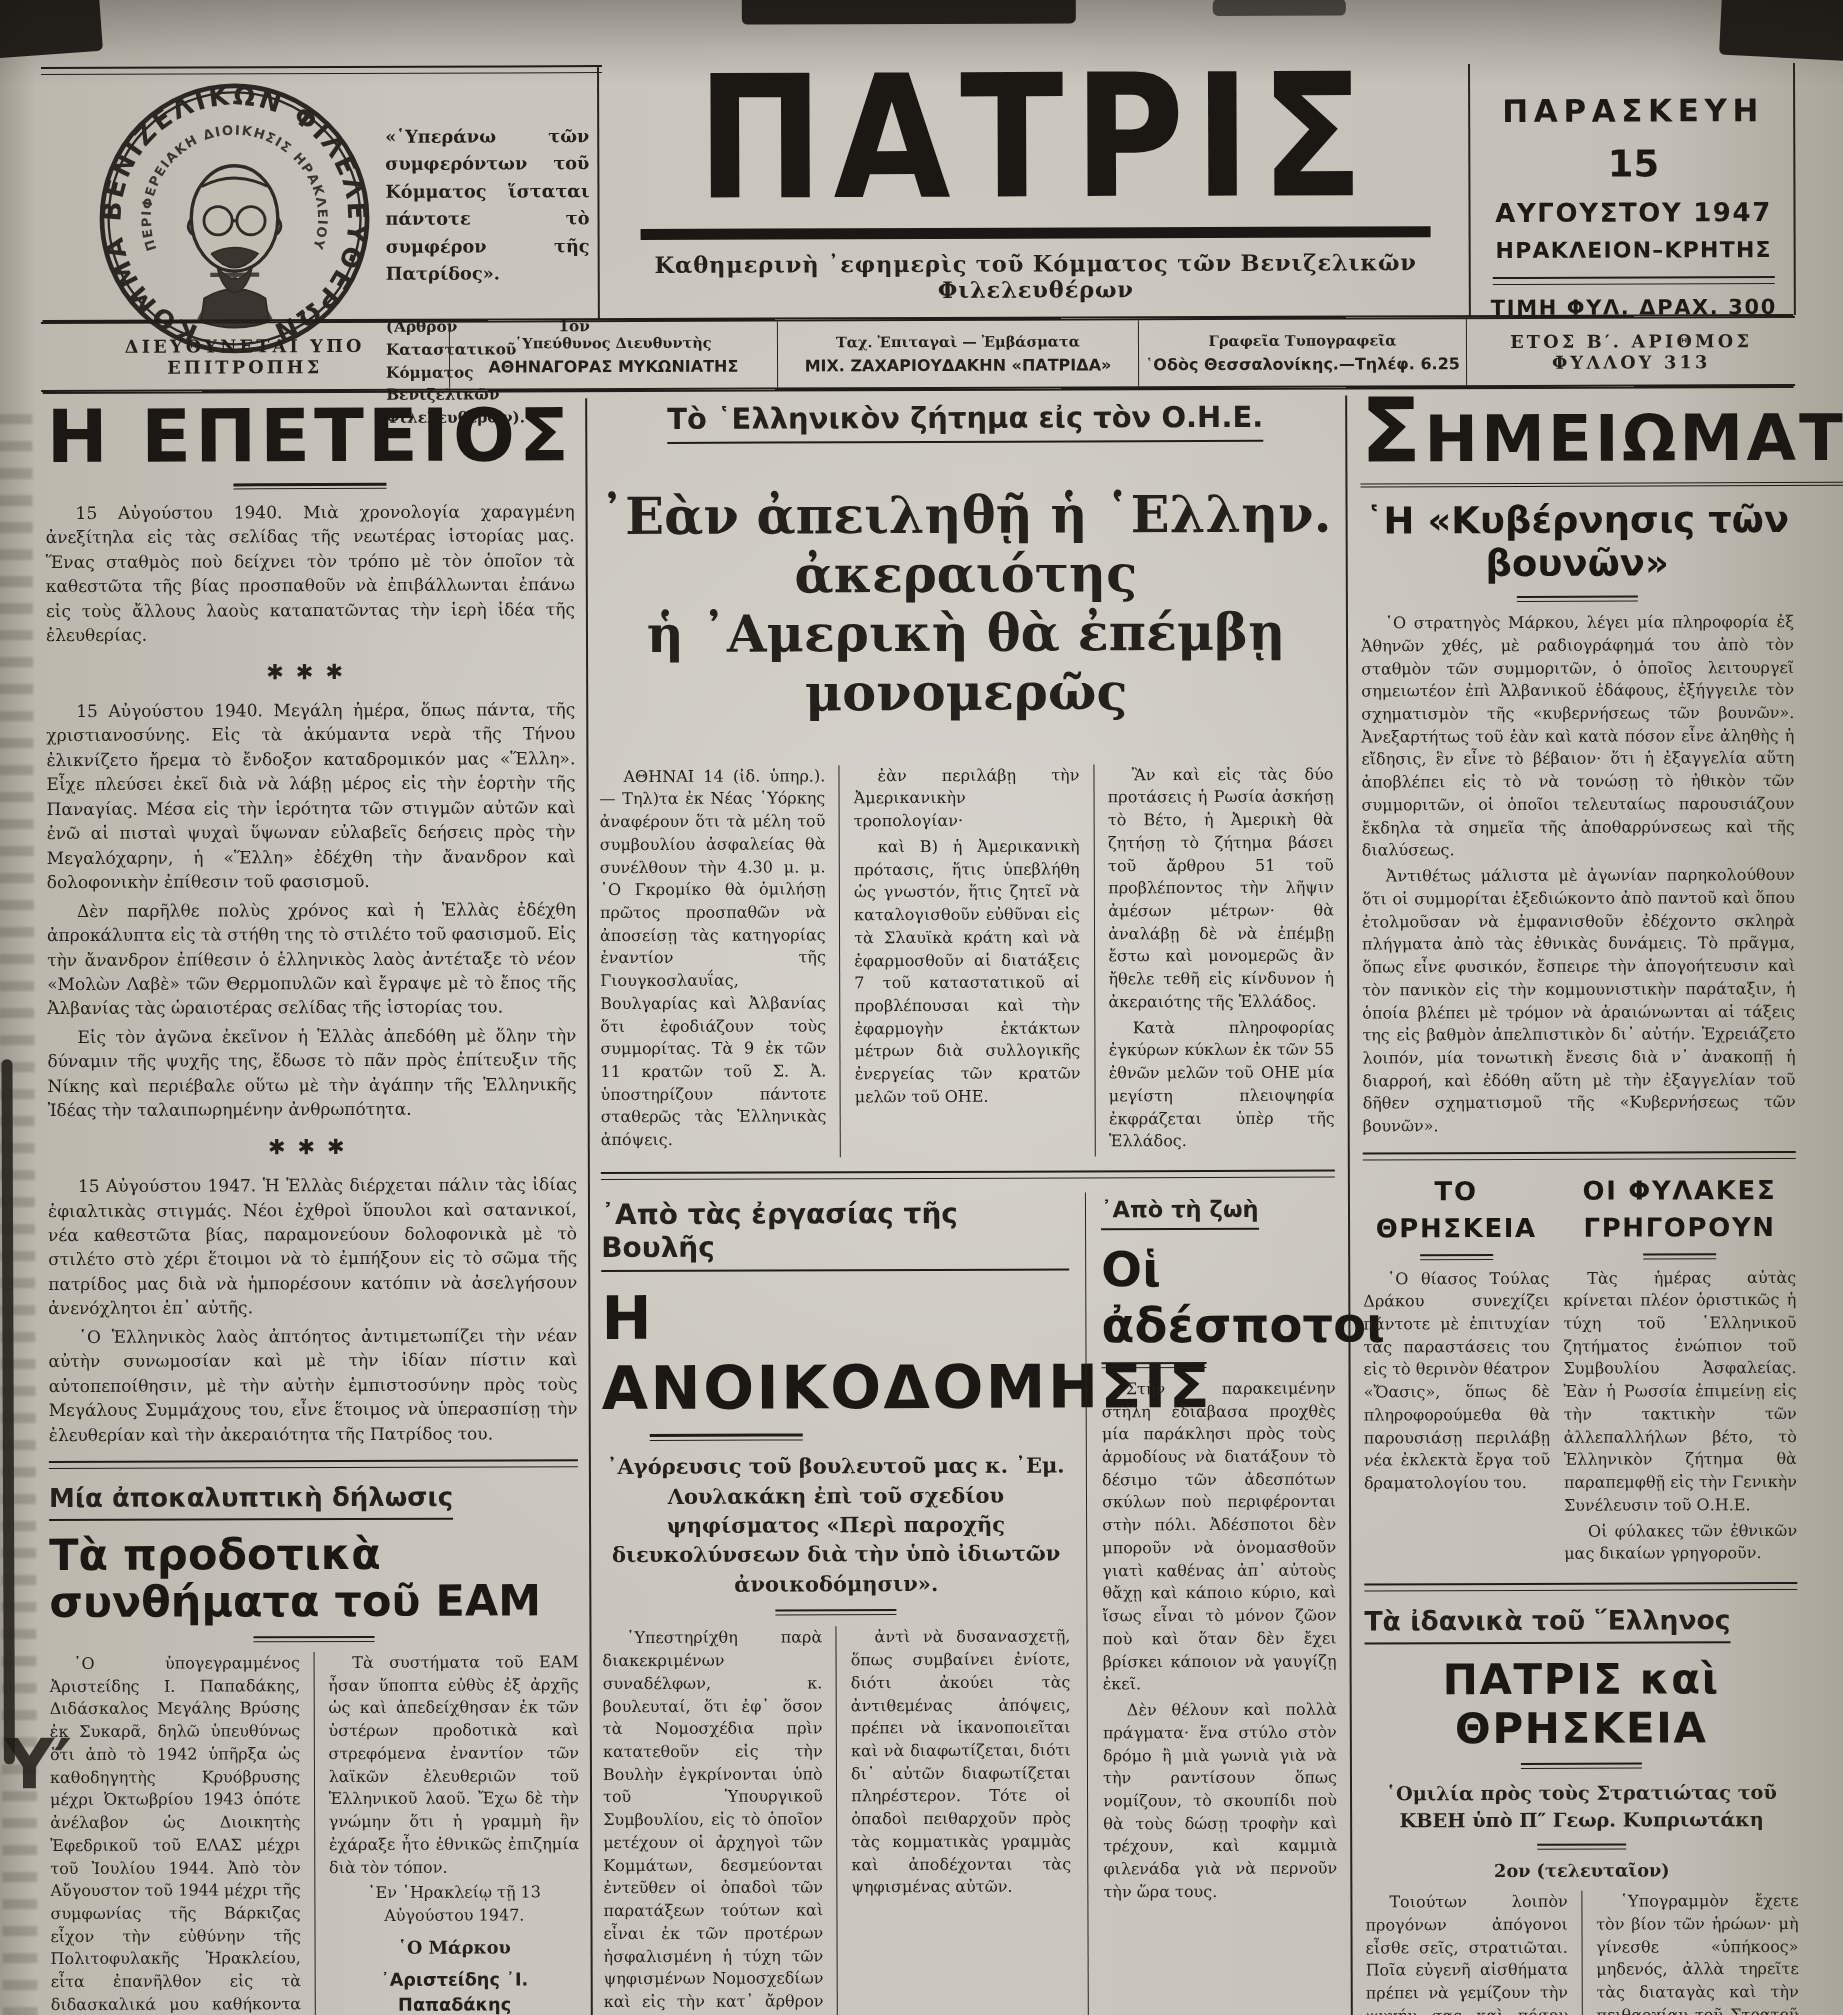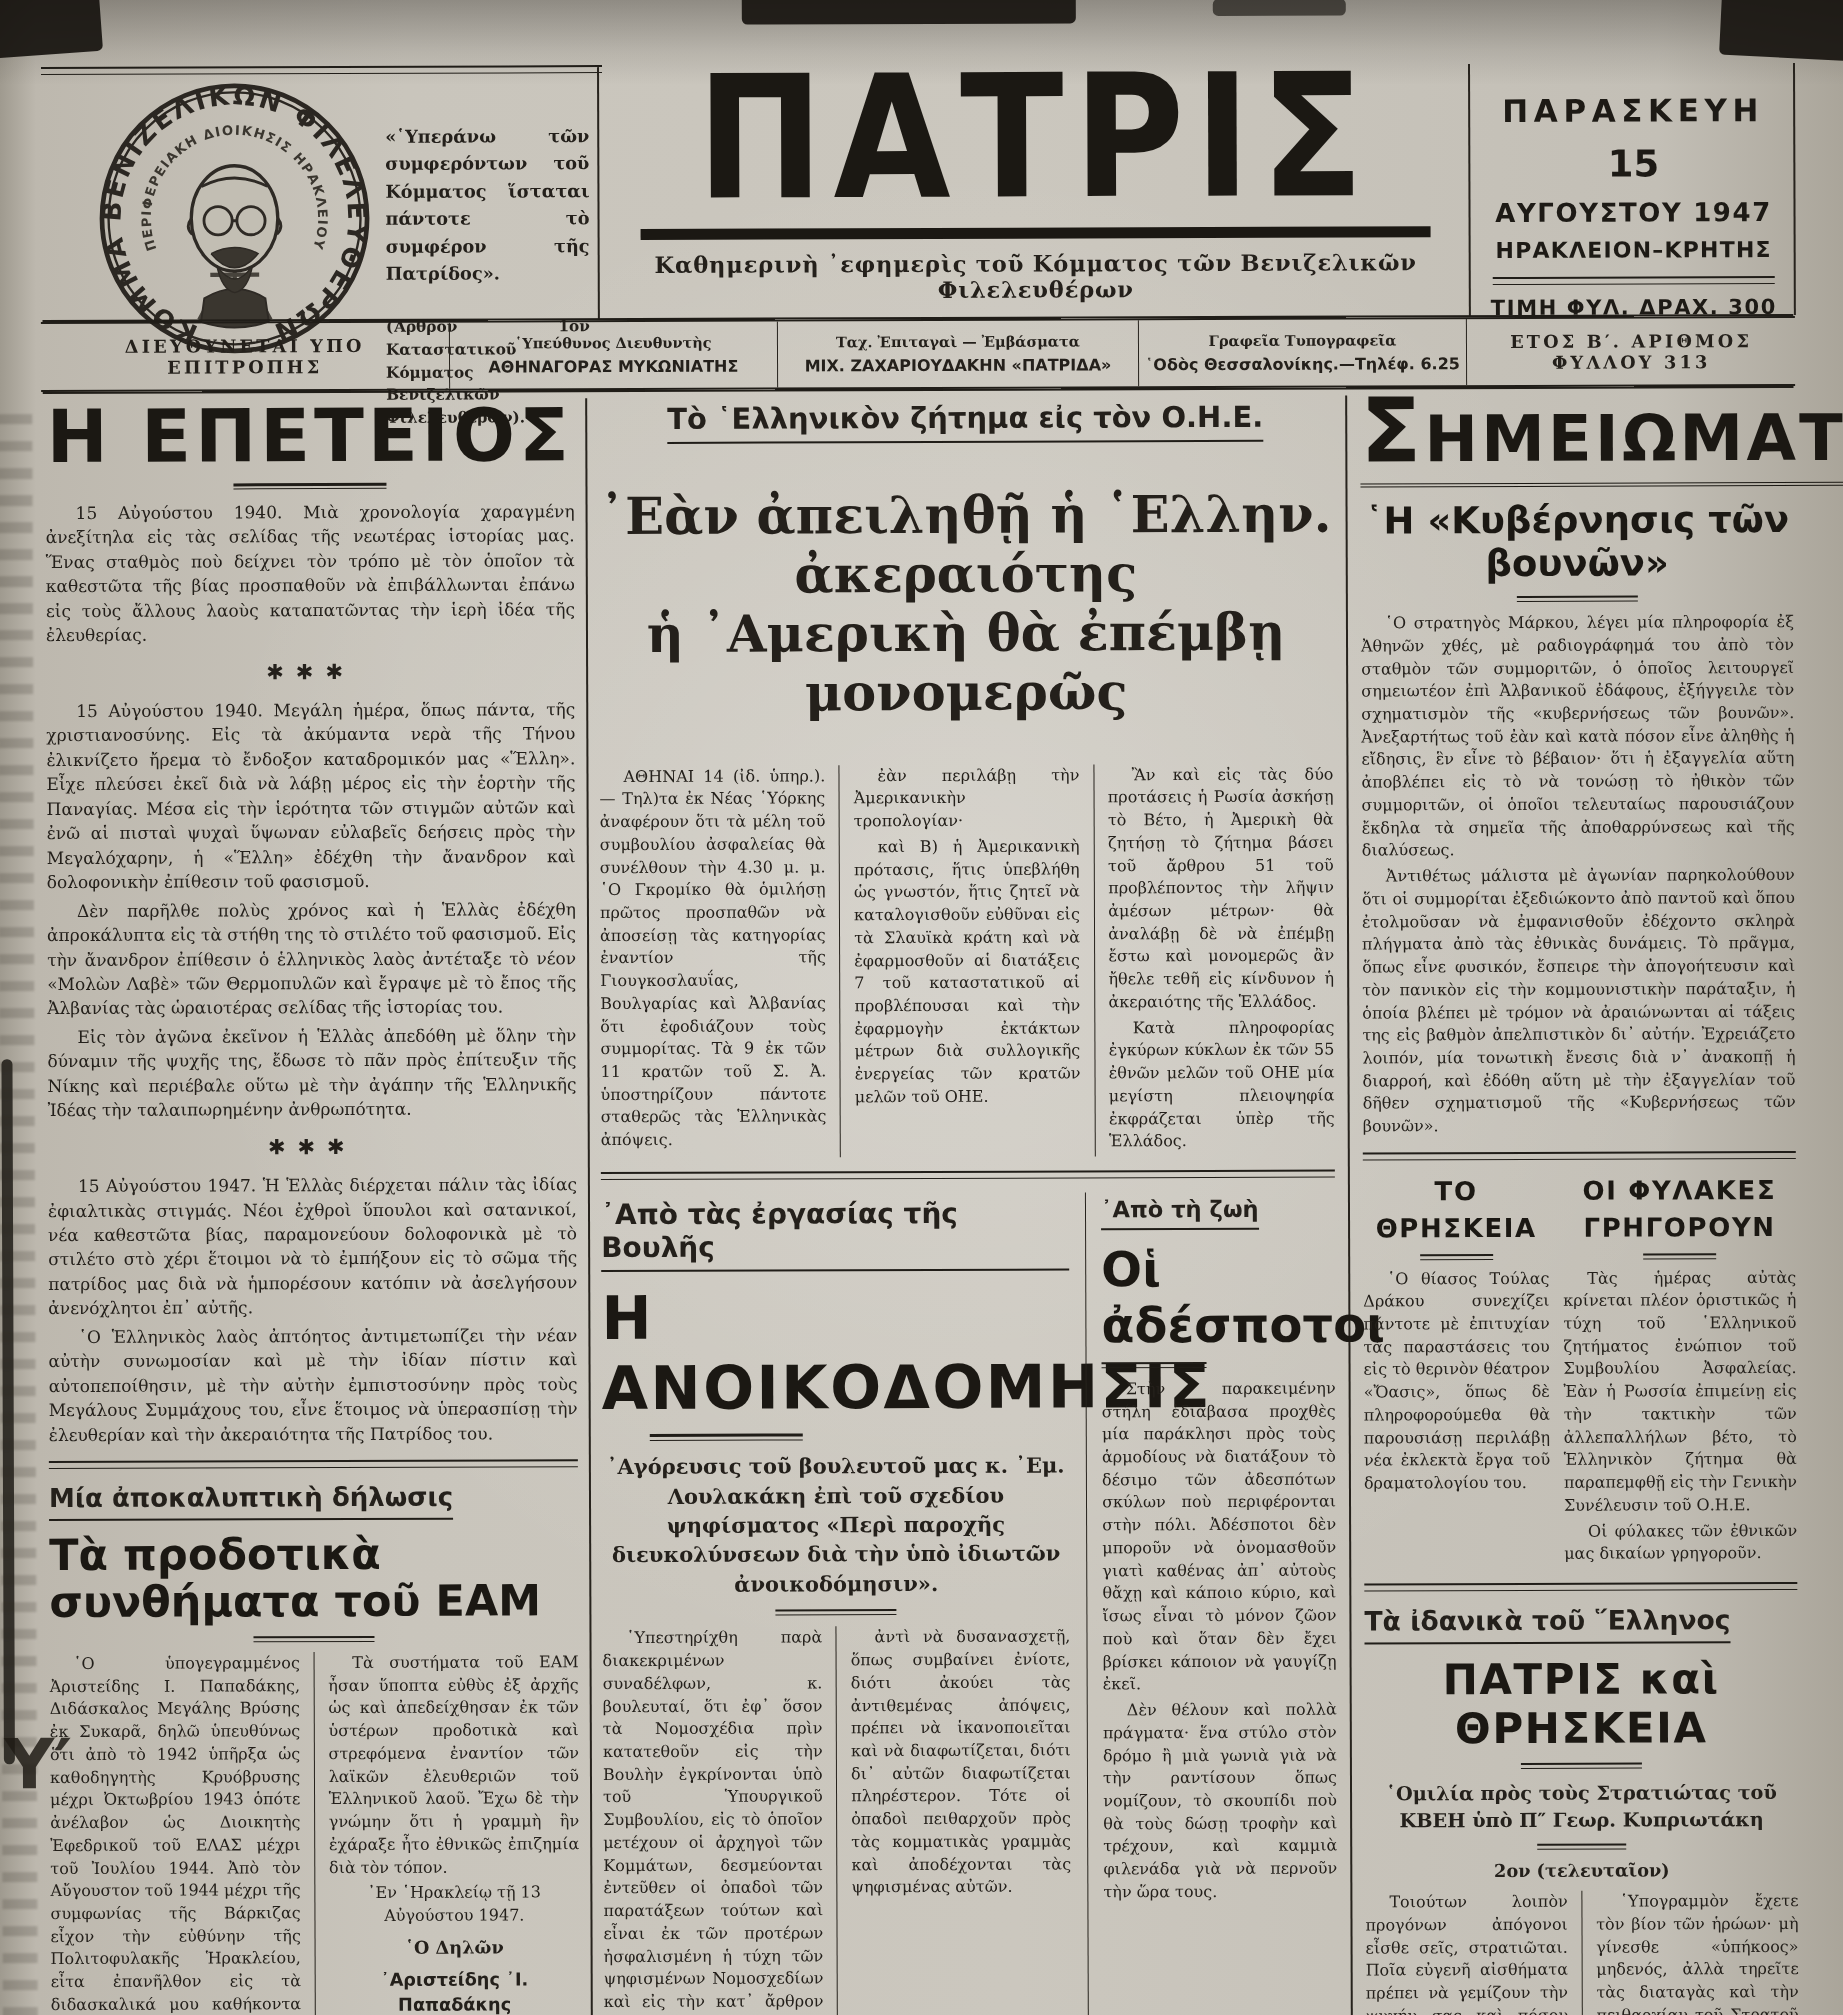--- a/index.html
+++ b/index.html
@@ -212,21 +212,21 @@
       <h2 class="hl title-eam">Τὰ προδοτικὰ συνθήματα τοῦ ΕΑΜ</h2>
       <div class="srule small"></div>
       <div class="twocol small-text">
         <div>
           <p>῾Ο ὑπογεγραμμένος Ἀριστείδης Ι. Παπαδάκης, Διδάσκαλος Μεγάλης Βρύσης ἐκ Συκαρᾶ, δηλῶ ὑπευθύνως ὅτι ἀπὸ τὸ 1942 ὑπῆρξα ὡς καθοδηγητὴς Κρυόβρυσης μέχρι Ὀκτωβρίου 1943 ὁπότε ἀνέλαβον ὡς Διοικητὴς Ἐφεδρικοῦ τοῦ ΕΛΑΣ μέχρι τοῦ Ἰουλίου 1944. Ἀπὸ τὸν Αὔγουστον τοῦ 1944 μέχρι τῆς συμφωνίας τῆς Βάρκιζας εἶχον τὴν εὐθύνην τῆς Πολιτοφυλακῆς Ἡρακλείου, εἶτα ἐπανῆλθον εἰς τὰ διδασκαλικά μου καθήκοντα μέχρι τὸν Ἰούνιον τοῦ 1945 ὁπότε ἐπανῆλθον εἰς τὴν ἰδιαιτέραν μου Πατρίδα ὡς διδάσκαλος Μεγάλης Βρύσης Μονοφατσίου.</p>
 
         </div>
         <div>
           <p>Τὰ συστήματα τοῦ ΕΑΜ ἦσαν ὕποπτα εὐθὺς ἐξ ἀρχῆς ὡς καὶ ἀπεδείχθησαν ἐκ τῶν ὑστέρων προδοτικὰ καὶ στρεφόμενα ἐναντίον τῶν λαϊκῶν ἐλευθεριῶν τοῦ Ἑλληνικοῦ λαοῦ. Ἔχω δὲ τὴν γνώμην ὅτι ἡ γραμμὴ ἣν ἐχάραξε ἦτο ἐθνικῶς ἐπιζημία διὰ τὸν τόπον.</p>
           <p class="c" style="text-indent:0;">᾿Εν ῾Ηρακλείῳ τῇ 13 Αὐγούστου 1947.</p>
-          <div class="sig">῾Ο Δηλῶν</div>
+          <div class="sig">῾Ο Μάρκου</div>
           <div class="sig" style="font-family:'DejaVu Sans',sans-serif;">᾿Αριστείδης ᾿Ι. Παπαδάκης</div>
           <div class="drule sec-rule"></div>
 
         </div>
       </div>
     </article>
   </div>
 
   <div class="col col-center">
     <article>

